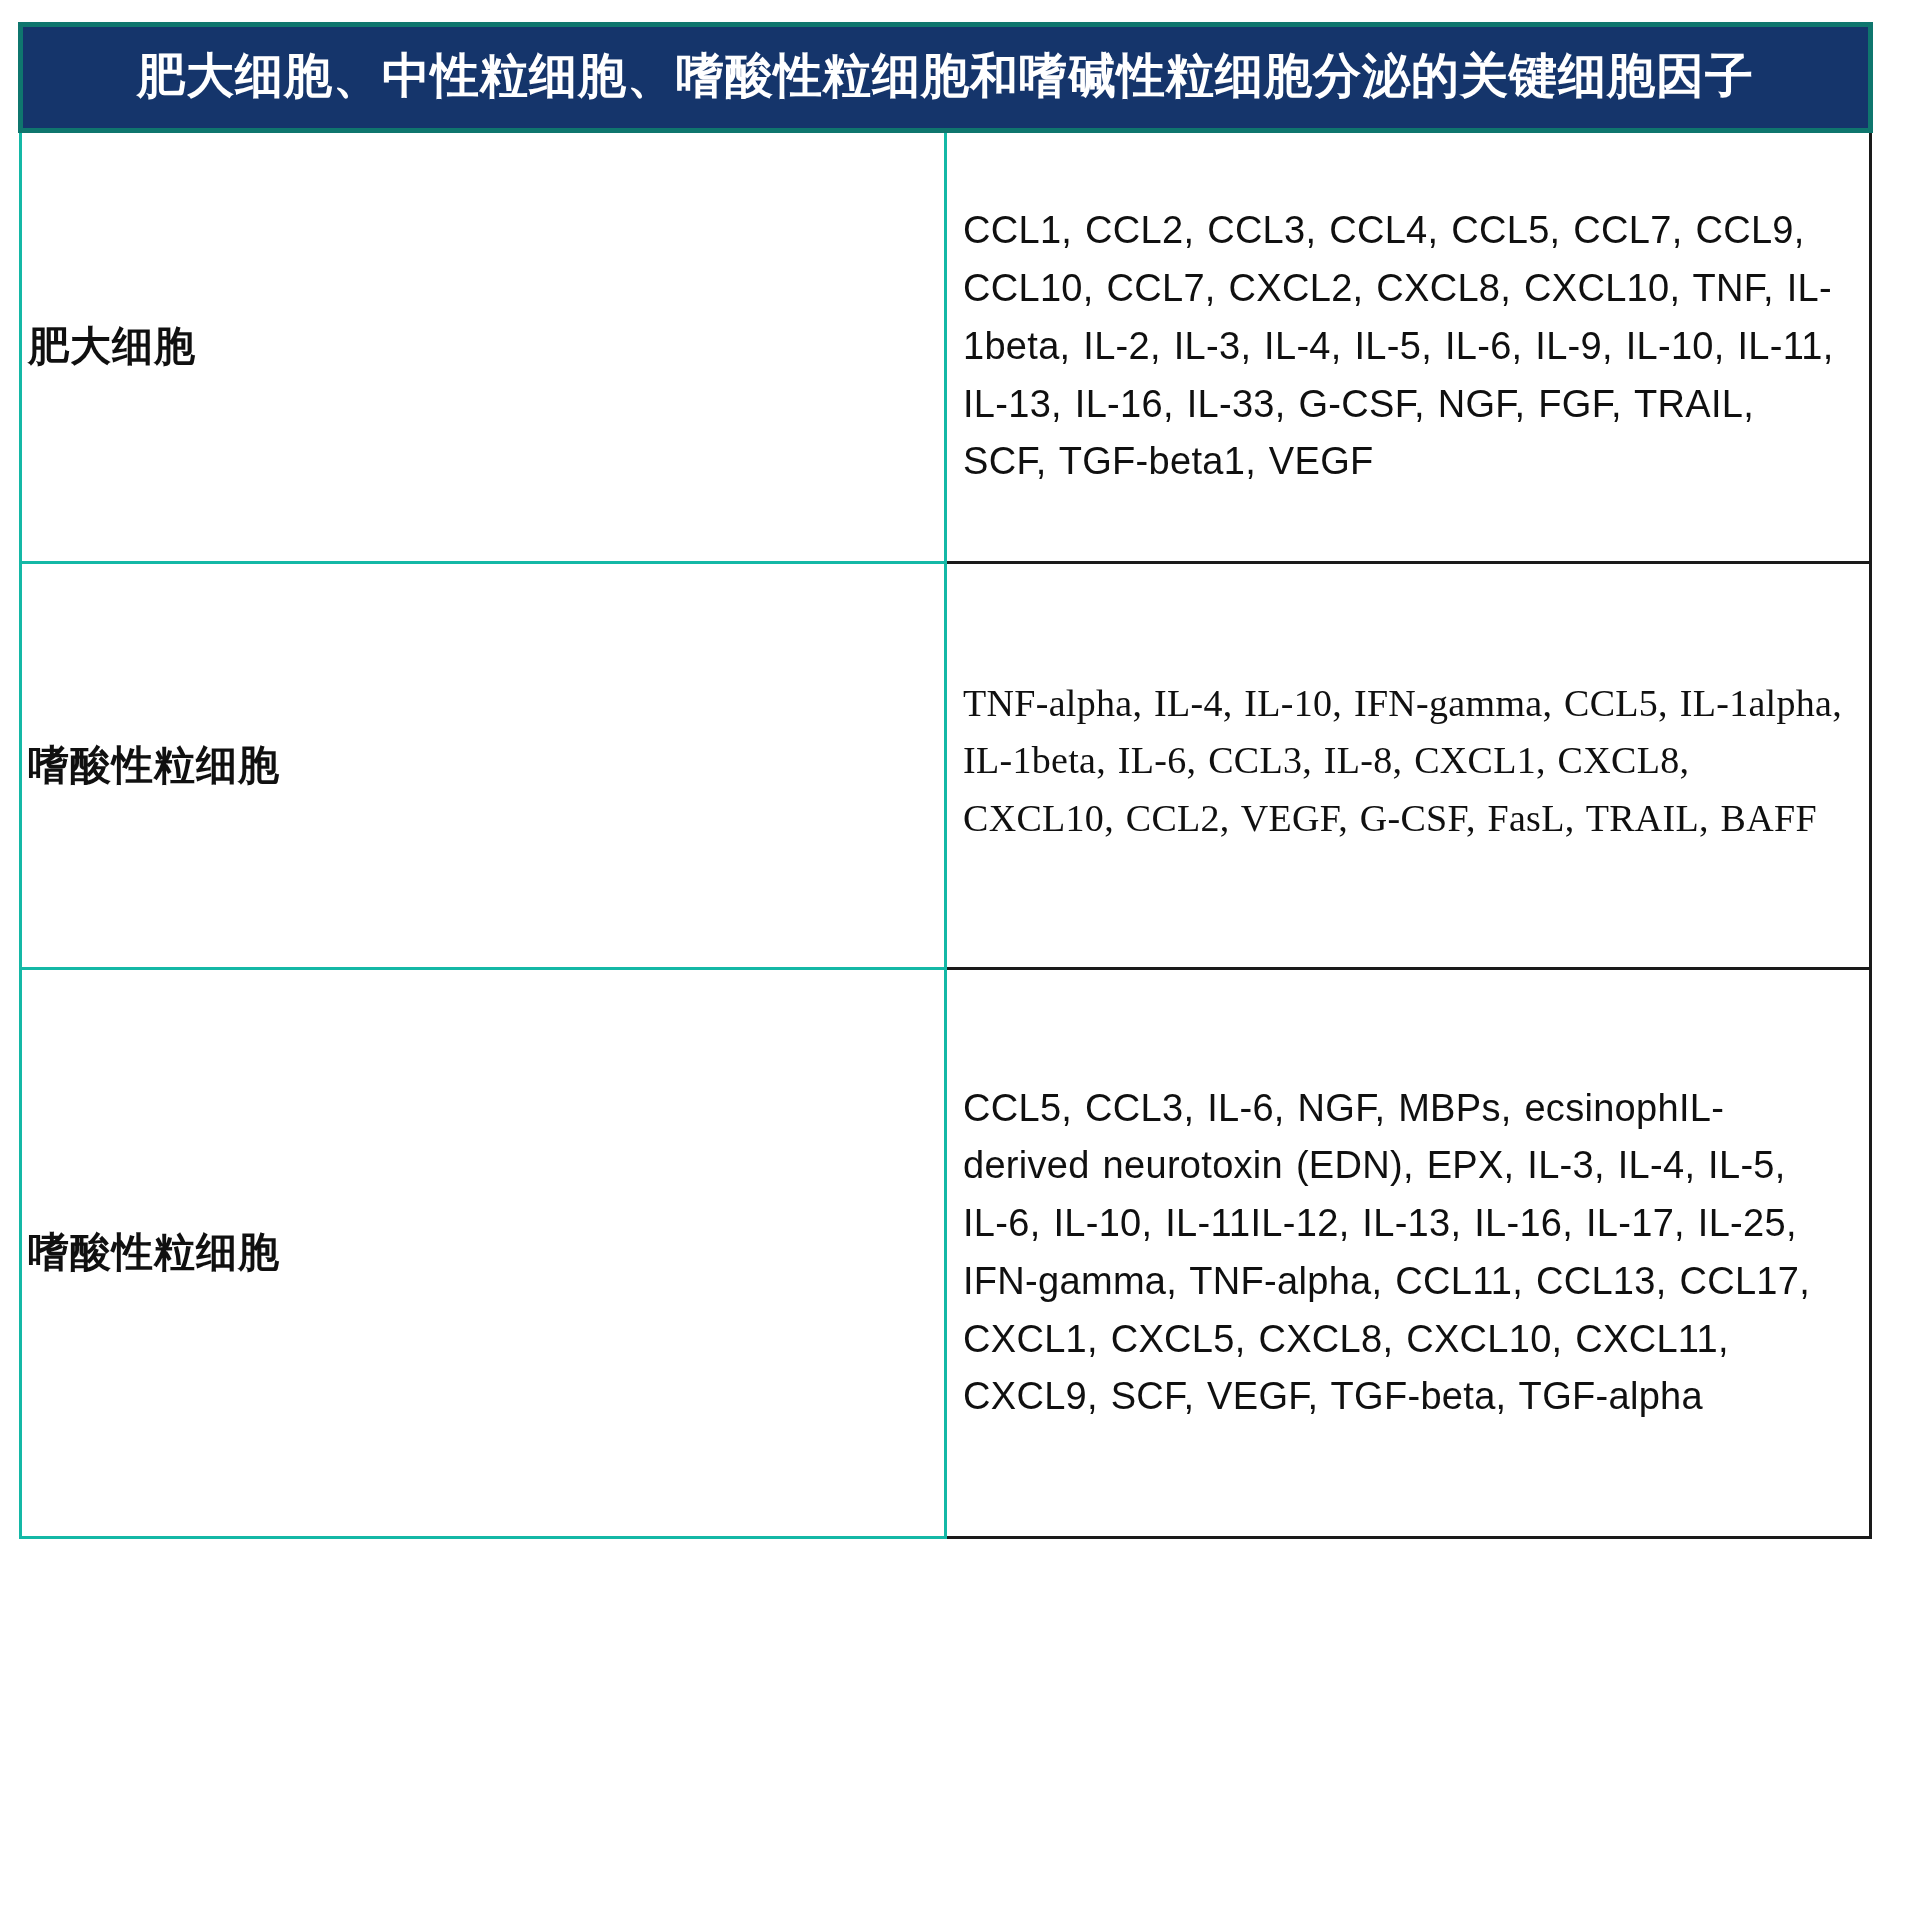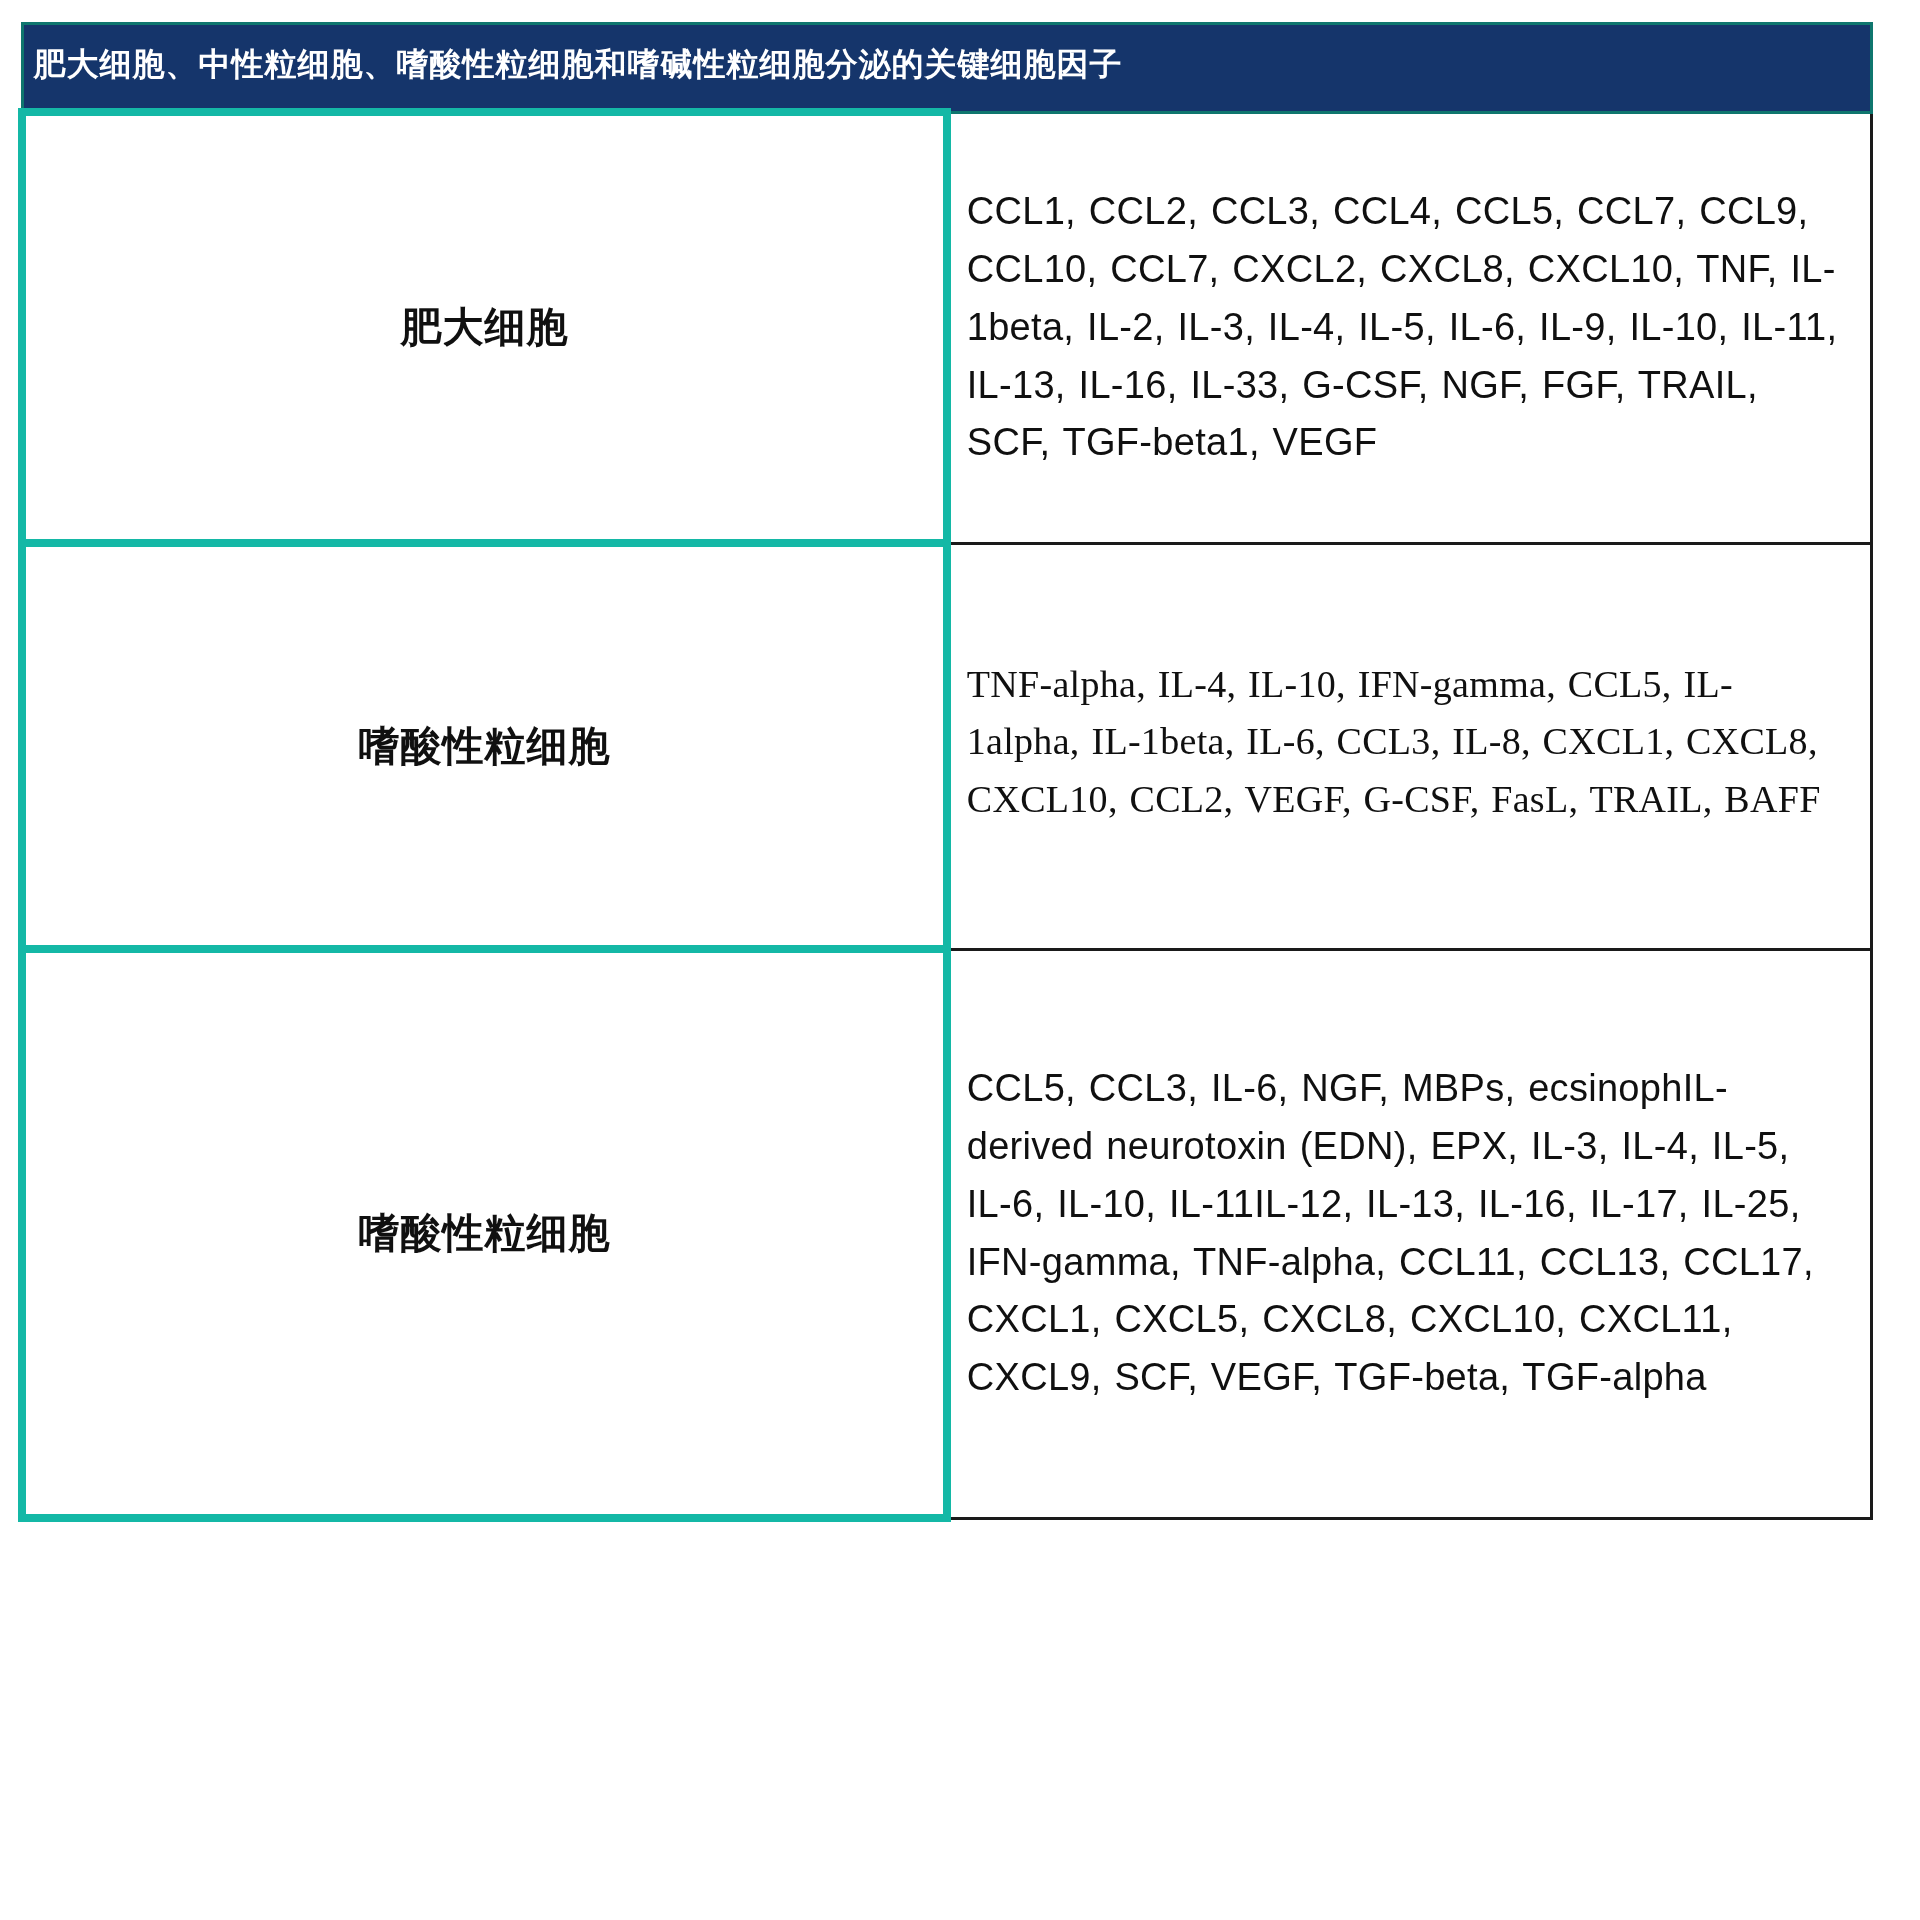--- a/index.html
+++ b/index.html
@@ -23,33 +23,32 @@
   }
   .table {
     width: 1855px;
     border-collapse: collapse;
     table-layout: fixed;
     border: 3px solid #1a1a1a;
   }
   .title-row td {
     background: #15356b;
     color: #ffffff;
-    text-align: left;
-    font-size: 32px;
+    text-align: center;
+    font-size: 48px;
     font-weight: bold;
     letter-spacing: 1px;
     padding: 22px 10px 26px 10px;
-    border: 3px solid #0f766e;
+    border: 5px solid #0f766e;
     line-height: 1.1;
     font-family: "DejaVu Sans", "Liberation Sans", sans-serif;
   }
   td.cell-label {
     width: 510px;
-    border: 8px solid #14b8a6;
-    text-align: center;
+    border: 3px solid #14b8a6;
     vertical-align: middle;
     font-size: 41px;
     font-weight: bold;
     font-family: "DejaVu Sans", "Liberation Sans", sans-serif;
     color: #101010;
     padding: 10px 6px;
     letter-spacing: 1px;
   }
   td.cell-content {
     border: 3px solid #1a1a1a;

